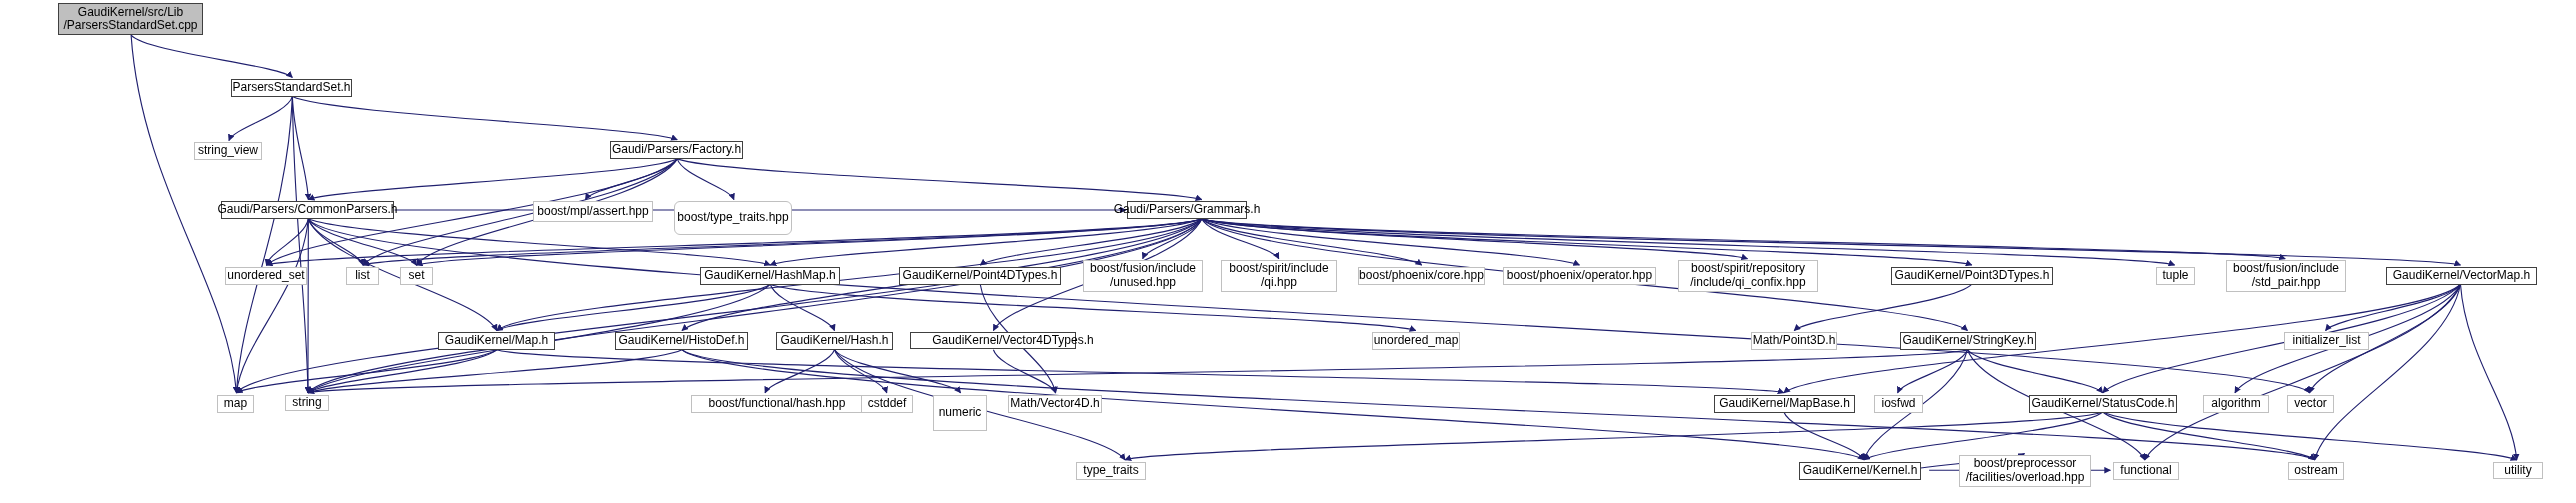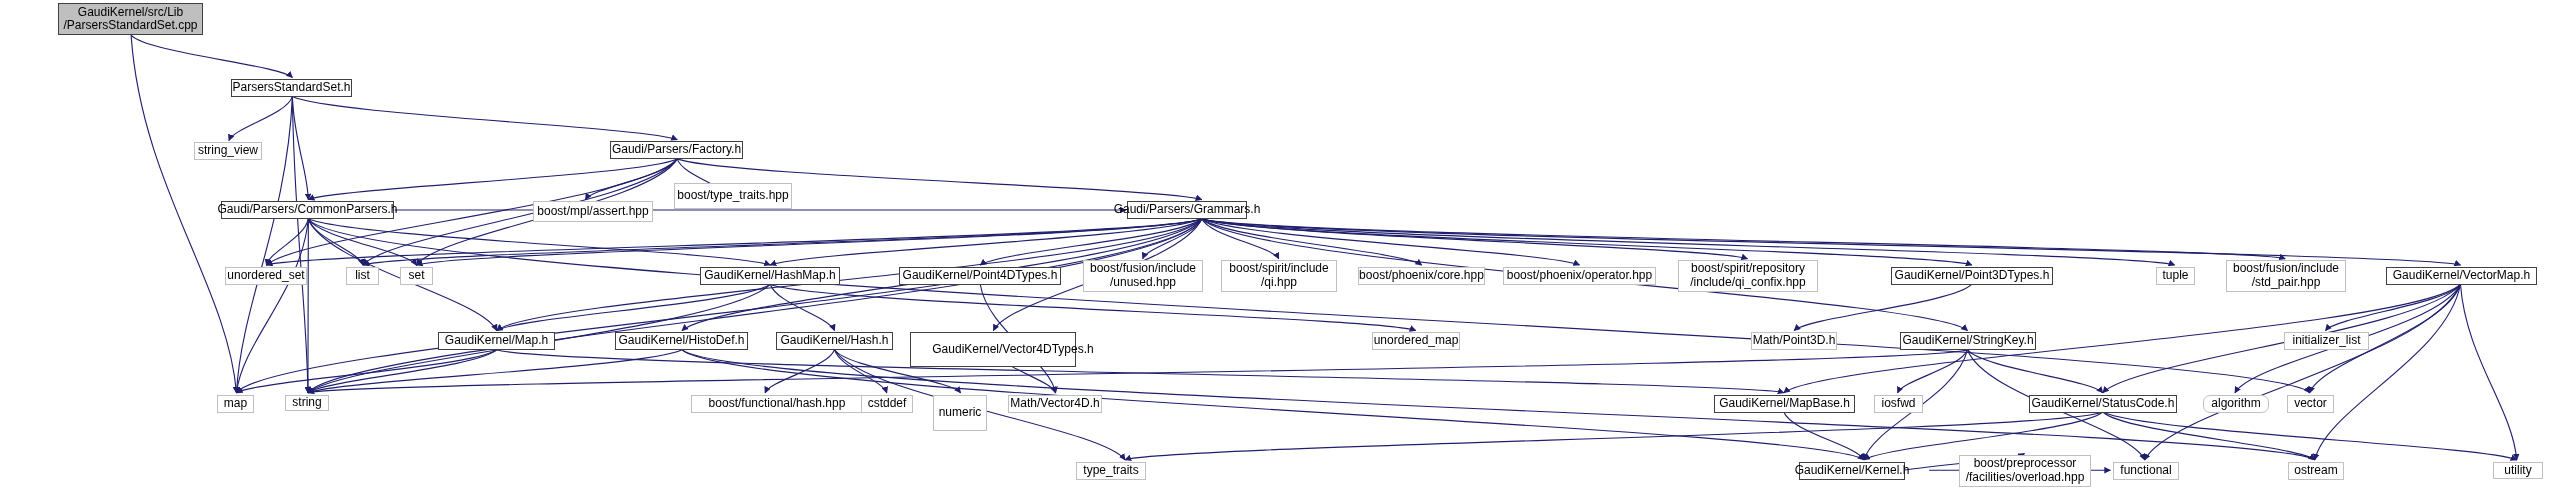--- a/index.html
+++ b/index.html
@@ -131,21 +131,21 @@
       </g>
   </svg>
   <div id="node-layer">
       <div class="node root" style="left: 58px; top: 3.2px; width: 145px; height: 32px;">GaudiKernel/src/Lib
 /ParsersStandardSet.cpp</div>
       <div class="node hdr" style="left: 231px; top: 79px; width: 121px; height: 17.6px;">ParsersStandardSet.h</div>
       <div class="node lib" style="left: 194px; top: 142px; width: 68px; height: 17.6px;">string_view</div>
       <div class="node hdr" style="left: 610px; top: 141px; width: 133px; height: 17.6px;">Gaudi/Parsers/Factory.h</div>
       <div class="node hdr" style="left: 221px; top: 201px; width: 173px; height: 17.6px;">Gaudi/Parsers/CommonParsers.h</div>
       <div class="node lib" style="left: 533px; top: 201px; width: 120px; height: 21px;">boost/mpl/assert.hpp</div>
-      <div class="node lib" style="left: 674px; top: 183px; width: 118px; height: 26px;">boost/type_traits.hpp</div>
+      <div class="node lib" style="left: 674px; top: 201px; width: 118px; height: 34px; border-radius: 6px;">boost/type_traits.hpp</div>
       <div class="node hdr" style="left: 1127px; top: 201px; width: 120px; height: 17.6px;">Gaudi/Parsers/Grammars.h</div>
       <div class="node lib" style="left: 225px; top: 267px; width: 82px; height: 17.6px;">unordered_set</div>
       <div class="node lib" style="left: 346px; top: 267px; width: 33px; height: 17.6px;">list</div>
       <div class="node lib" style="left: 400px; top: 267px; width: 33px; height: 17.6px;">set</div>
       <div class="node hdr" style="left: 700px; top: 267px; width: 140px; height: 17.6px;">GaudiKernel/HashMap.h</div>
       <div class="node hdr" style="left: 899px; top: 267px; width: 162px; height: 17.6px;">GaudiKernel/Point4DTypes.h</div>
       <div class="node lib" style="left: 1083px; top: 260px; width: 120px; height: 32px;">boost/fusion/include
 /unused.hpp</div>
       <div class="node lib" style="left: 1221px; top: 260px; width: 116px; height: 32px;">boost/spirit/include
 /qi.hpp</div>
@@ -154,38 +154,38 @@
       <div class="node lib" style="left: 1678px; top: 260px; width: 140px; height: 32px;">boost/spirit/repository
 /include/qi_confix.hpp</div>
       <div class="node hdr" style="left: 1891px; top: 267px; width: 162px; height: 17.6px;">GaudiKernel/Point3DTypes.h</div>
       <div class="node lib" style="left: 2156px; top: 267px; width: 39px; height: 17.6px;">tuple</div>
       <div class="node lib" style="left: 2226px; top: 260px; width: 120px; height: 32px;">boost/fusion/include
 /std_pair.hpp</div>
       <div class="node hdr" style="left: 2386px; top: 267px; width: 151px; height: 17.6px;">GaudiKernel/VectorMap.h</div>
       <div class="node hdr" style="left: 438px; top: 332px; width: 117px; height: 17.6px;">GaudiKernel/Map.h</div>
       <div class="node hdr" style="left: 615px; top: 332px; width: 133px; height: 17.6px;">GaudiKernel/HistoDef.h</div>
       <div class="node hdr" style="left: 776px; top: 332px; width: 117px; height: 17.6px;">GaudiKernel/Hash.h</div>
-      <div class="node hdr" style="left: 910px; top: 332px; width: 166px; height: 35px; padding-left: 40px;">GaudiKernel/Vector4DTypes.h</div>
+      <div class="node hdr" style="left: 910px; top: 332px; width: 166px; height: 17px; padding-left: 40px;">GaudiKernel/Vector4DTypes.h</div>
       <div class="node lib" style="left: 1372px; top: 332px; width: 88px; height: 17.6px;">unordered_map</div>
       <div class="node lib" style="left: 1751px; top: 332px; width: 86px; height: 17.6px;">Math/Point3D.h</div>
       <div class="node hdr" style="left: 1900px; top: 332px; width: 136px; height: 17.6px;">GaudiKernel/StringKey.h</div>
       <div class="node lib" style="left: 2284px; top: 332px; width: 85px; height: 17.6px;">initializer_list</div>
       <div class="node lib" style="left: 217px; top: 395px; width: 37px; height: 17.6px;">map</div>
       <div class="node lib" style="left: 285px; top: 395px; width: 44px; height: 16px;">string</div>
       <div class="node lib" style="left: 691px; top: 395px; width: 172px; height: 17.6px;">boost/functional/hash.hpp</div>
       <div class="node lib" style="left: 861px; top: 395px; width: 52px; height: 17.6px;">cstddef</div>
       <div class="node lib" style="left: 933px; top: 395px; width: 54px; height: 36px;">numeric</div>
       <div class="node lib" style="left: 1008px; top: 395px; width: 94px; height: 17.6px;">Math/Vector4D.h</div>
       <div class="node hdr" style="left: 1714px; top: 395px; width: 141px; height: 17.6px;">GaudiKernel/MapBase.h</div>
       <div class="node lib" style="left: 1874px; top: 395px; width: 49px; height: 17.6px;">iosfwd</div>
       <div class="node hdr" style="left: 2029px; top: 395px; width: 148px; height: 17.6px;">GaudiKernel/StatusCode.h</div>
-      <div class="node lib" style="left: 2203px; top: 395px; width: 66px; height: 17.6px; border-radius: 7px;">algorithm</div>
+      <div class="node lib" style="left: 2203px; top: 395px; width: 66px; height: 17.6px;">algorithm</div>
       <div class="node lib" style="left: 2287px; top: 395px; width: 47px; height: 17.6px;">vector</div>
       <div class="node lib" style="left: 1076px; top: 462px; width: 70px; height: 17.6px;">type_traits</div>
-      <div class="node hdr" style="left: 1799px; top: 462px; width: 106px; height: 17.6px;">GaudiKernel/Kernel.h</div>
+      <div class="node hdr" style="left: 1799px; top: 462px; width: 122px; height: 17.6px;">GaudiKernel/Kernel.h</div>
       <div class="node lib" style="left: 1959px; top: 455px; width: 132px; height: 32px;">boost/preprocessor
 /facilities/overload.hpp</div>
       <div class="node lib" style="left: 2113px; top: 462px; width: 66px; height: 17.6px;">functional</div>
       <div class="node lib" style="left: 2288px; top: 462px; width: 56px; height: 17.6px;">ostream</div>
       <div class="node lib" style="left: 2493px; top: 462px; width: 50px; height: 17px;">utility</div>
     </div>
 </div>
 
 
 </body></html>

